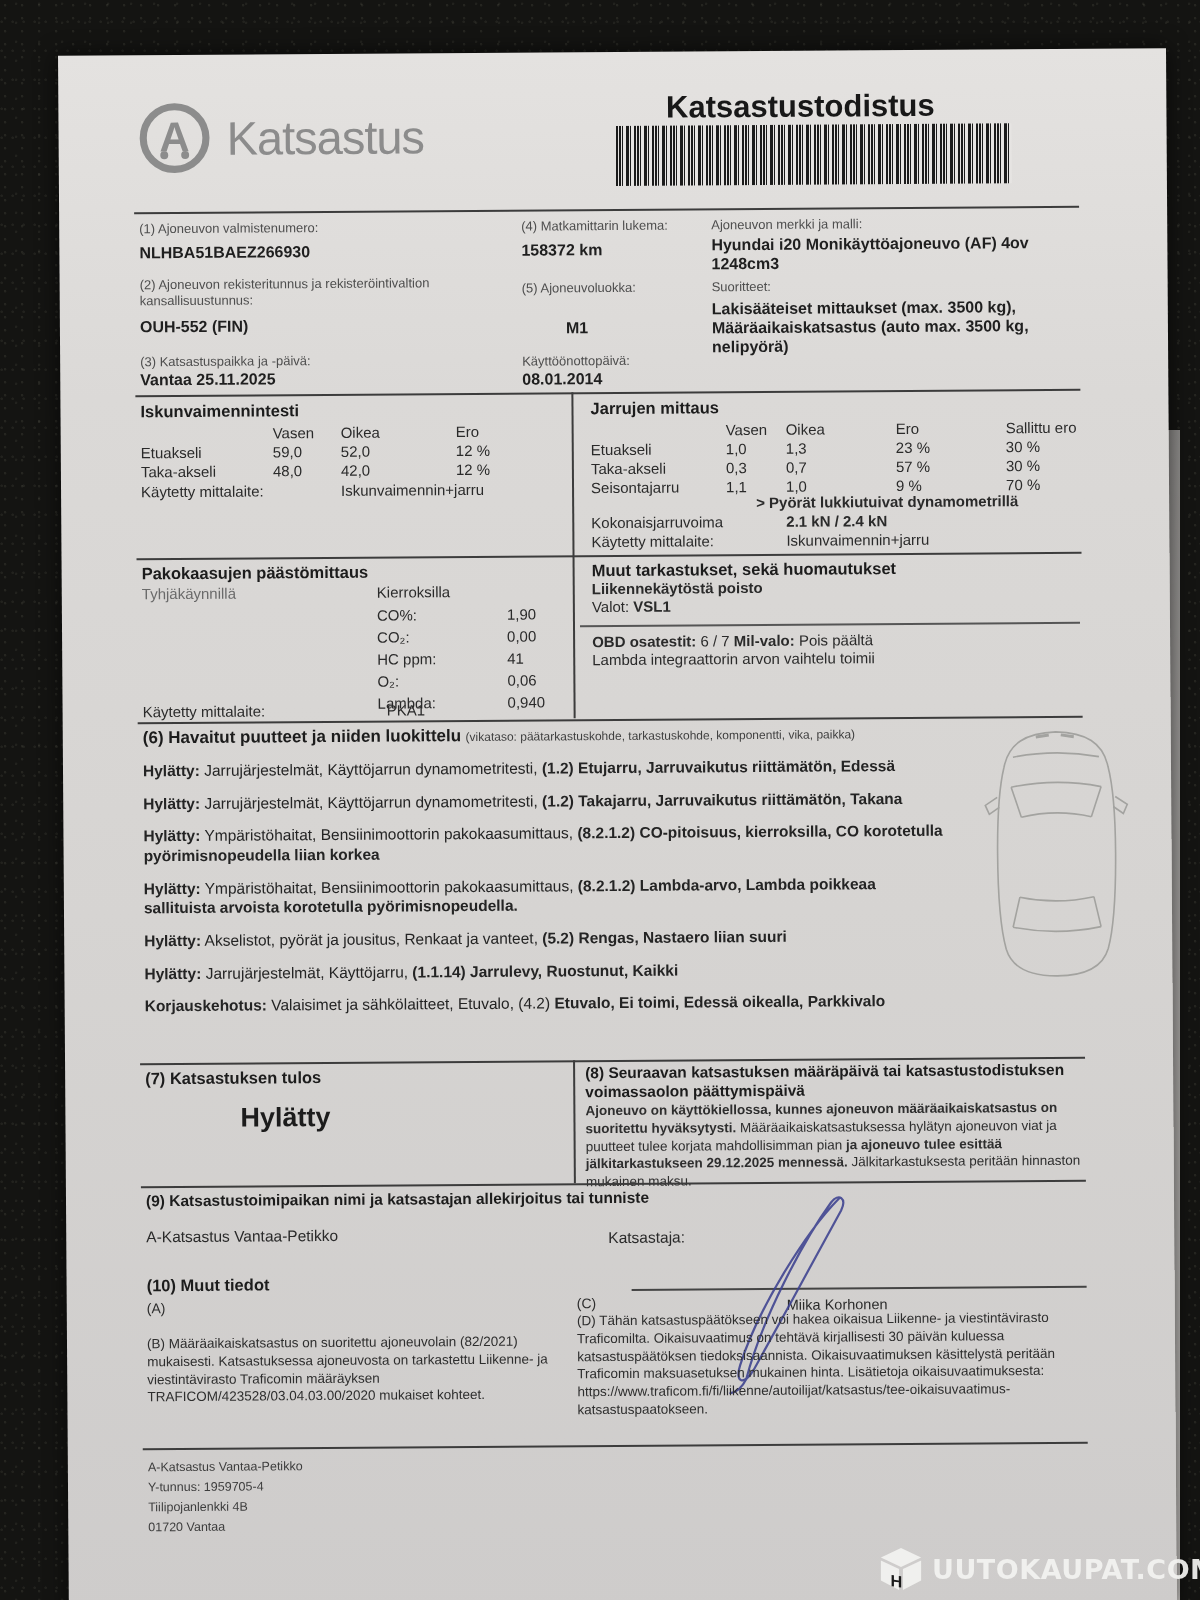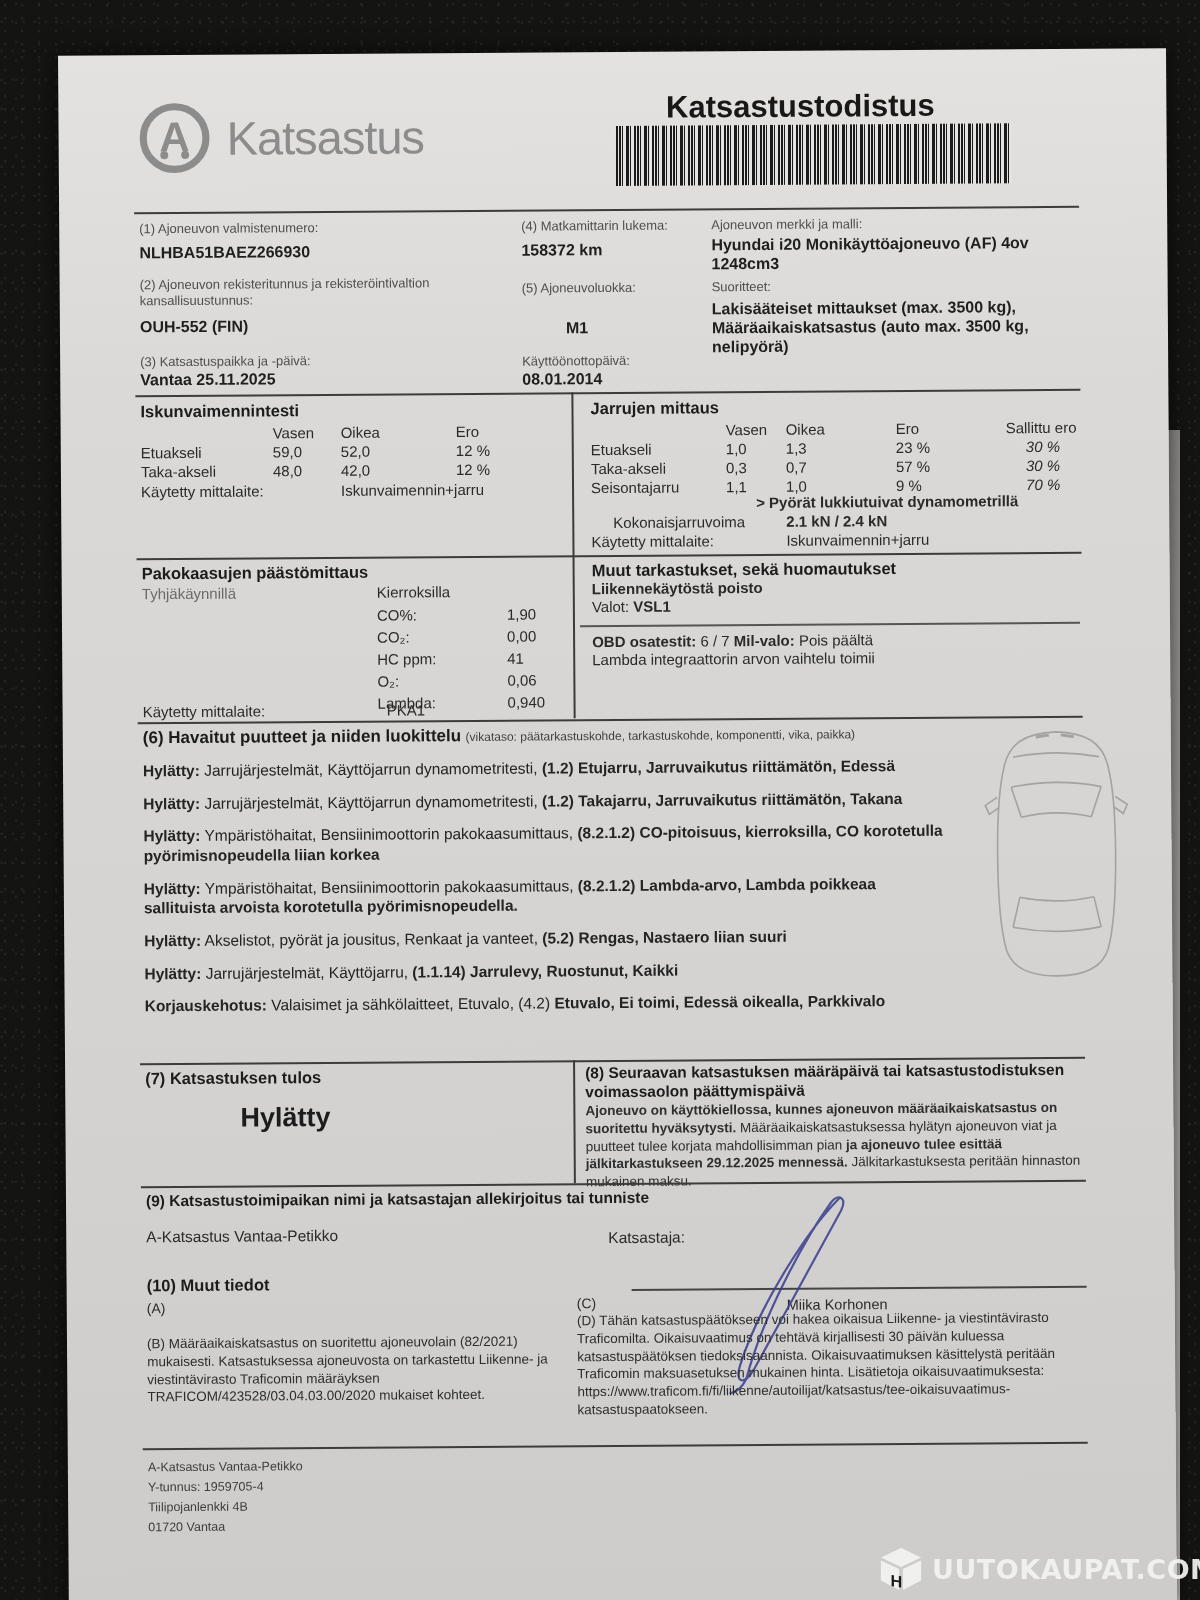--- a/index.html
+++ b/index.html
@@ -19,21 +19,21 @@
     left:58px;top:52px;width:1108px;height:1560px;z-index:2;
     background:linear-gradient(180deg,#e4e2e0 0%,#dbd9d7 22%,#d6d4d2 55%,#cecccb 100%);
     transform:rotate(-0.4deg);transform-origin:50% 0;
     box-shadow:0 0 22px rgba(0,0,0,.65);
   }
   .lbl{font-size:13px;color:#4e4e4e;line-height:1.25;}
   .val{font-size:16px;font-weight:bold;color:#1f1f1f;line-height:1.2;}
   .h{font-size:16.5px;font-weight:bold;color:#1c1c1c;}
   .t{font-size:15px;color:#2a2a2a;line-height:18px;}
   .b{font-weight:bold;}
-  .i{font-style:italic;margin-left:20px;}
+  .i{}
   .rule{background:#3c3c3c;height:2px;}
   .vrule{background:#3c3c3c;width:2px;}
   .grid{display:grid;}
   .defect{font-size:15.5px;color:#242424;line-height:1.27;margin-bottom:13px;}
   .par{font-size:13.5px;color:#2e2e2e;line-height:1.32;}
   .foot{font-size:12.5px;color:#3d3d3d;}
   .logo-row{display:flex;align-items:center;gap:14px;color:#8c8c8c;}
   .logo-text{font-size:47px;letter-spacing:-1px;color:#8c8c8c;}
   .doc-title{font-size:31px;font-weight:bold;color:#181818;text-align:center;}
   .barcode{
@@ -124,21 +124,21 @@
     <span>0,7</span>
     <span>57 %</span>
     <span class="i">30 %</span>
     <span>Seisontajarru</span>
     <span>1,1</span>
     <span>1,0</span>
     <span>9 %</span>
     <span class="i">70 %</span>
   </div>
   <div class="abs t b" style="left:695px;top:443px;">&gt; Pyörät lukkiutuivat dynamometrillä</div>
-  <div class="abs t" style="left:552px;top:462px;">Kokonaisjarruvoima</div>
+  <div class="abs t" style="left:530px;top:462px;">Kokonaisjarruvoima</div>
   <div class="abs t b" style="left:725px;top:462px;">2.1 kN / 2.4 kN</div>
   <div class="abs t" style="left:530px;top:481px;">Käytetty mittalaite:</div>
   <div class="abs t" style="left:725px;top:481px;">Iskunvaimennin+jarru</div>
 
   <div class="abs rule" style="left:75px;top:503px;width:945px;"></div>
 
   <div class="abs h" style="left:80px;top:509px;">Pakokaasujen päästömittaus</div>
   <div class="abs t" style="left:80px;top:530px;color:#6a6a6a;">Tyhjäkäynnillä</div>
   <div class="abs t" style="left:315px;top:530px;text-align:center;">Kierroksilla</div>
   <div class="abs" style="left:315px;top:551px;">

